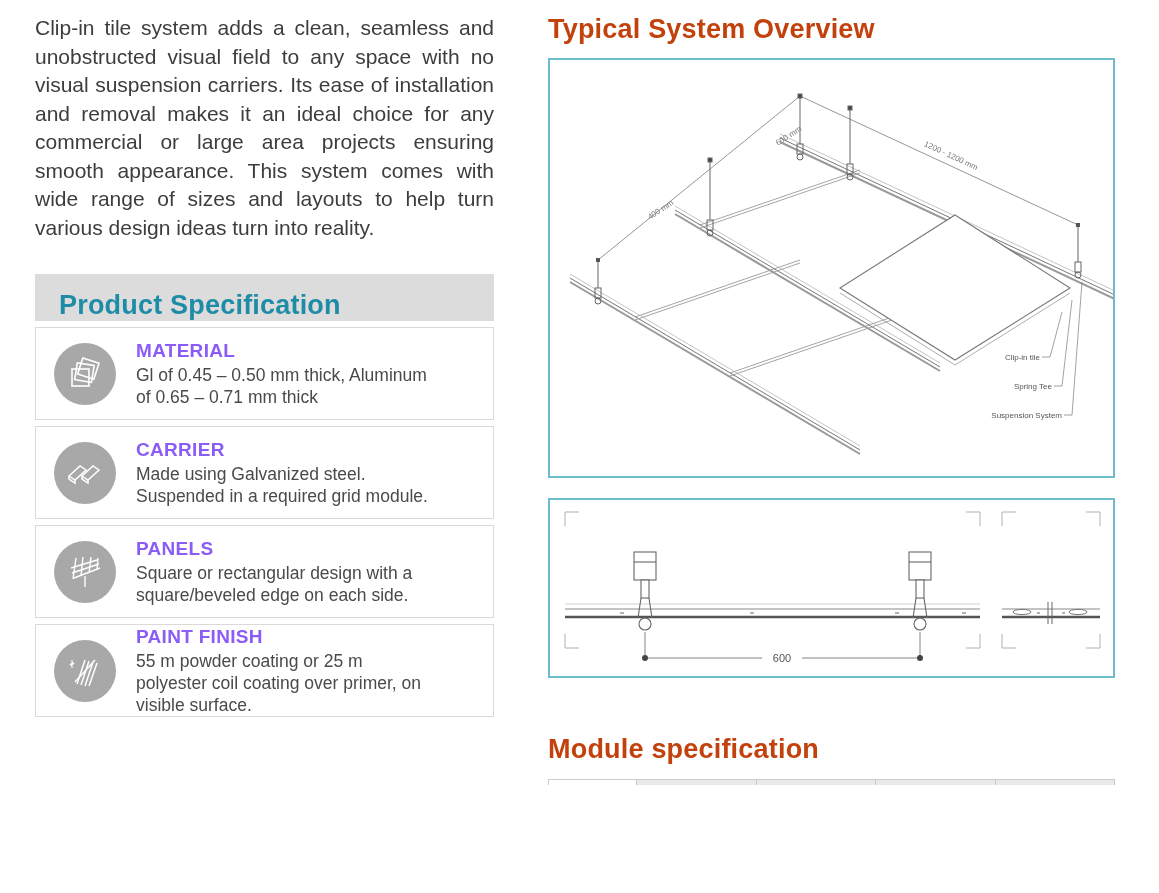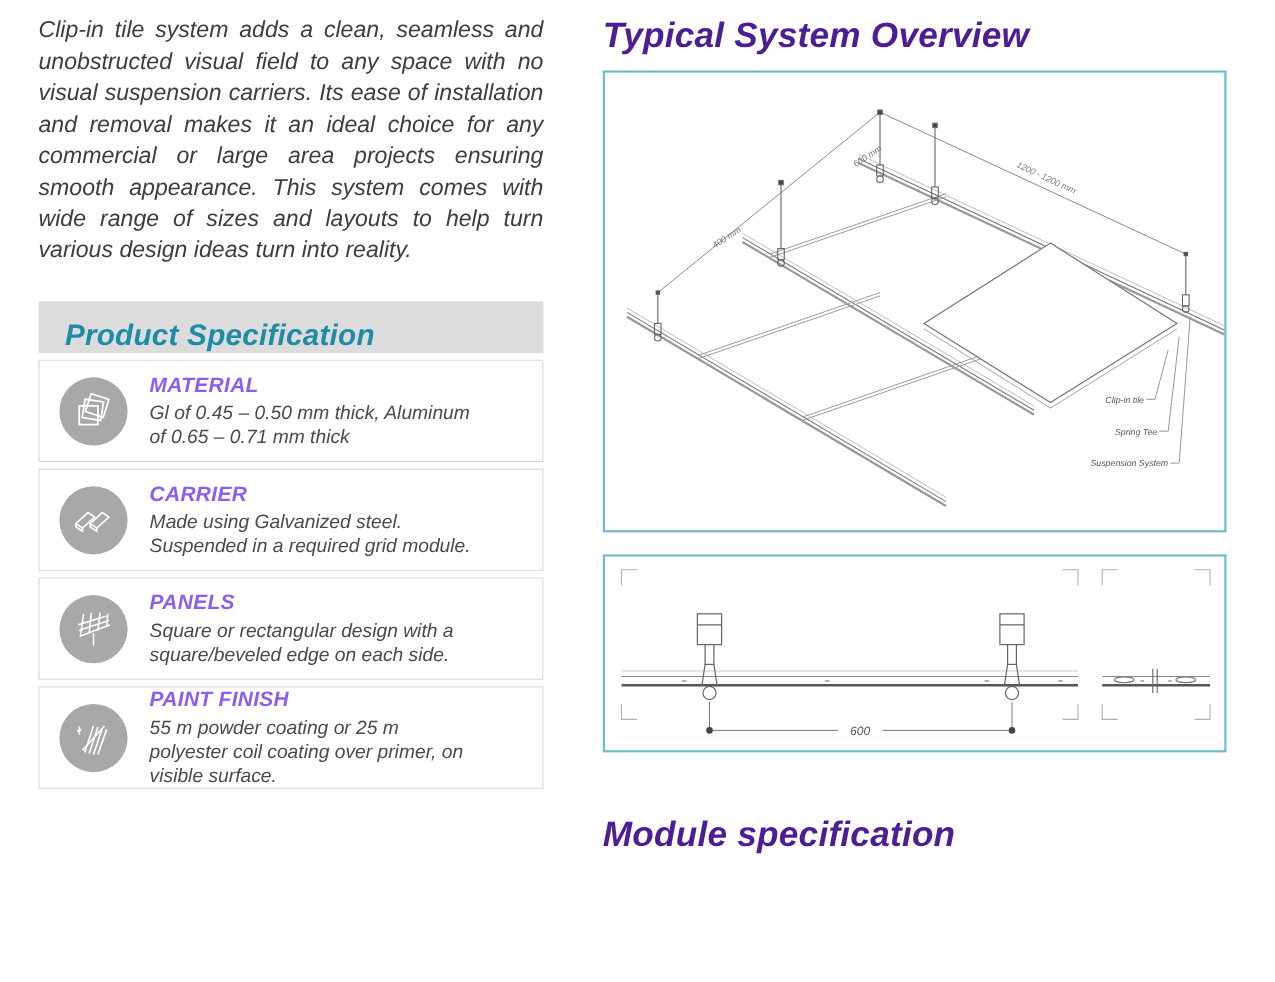--- a/index.html
+++ b/index.html
@@ -1,18 +1,18 @@
 <!DOCTYPE html>
 <html><head>
 <meta charset="utf-8">
 <style>
   * { margin:0; padding:0; box-sizing:border-box; }
   html,body { background:#ffffff; }
   body { font-family:"Liberation Sans", sans-serif; color:#3f3f3f; }
-  .page { position:relative; width:1159px; height:785px; background:#fff; overflow:hidden;font-style:italic; }
+  .page { position:relative; width:1159px; height:785px; background:#fff; overflow:hidden; }
 
   
   .left-col { position:absolute; left:35px; top:14px; width:459px; }
   .intro-p { font-size:21px; line-height:28.5px; text-align:justify; color:#3d3d3d; }
   .intro-p + .intro-p { margin-top:20px; }
 
   .spec-header { margin-top:32px; background:#dcdcdc; height:47px; display:flex; align-items:flex-end;
                  padding-left:24px; }
   .spec-header span { color:#1e8ca6; font-size:27px; font-weight:bold; letter-spacing:.2px; }
 
@@ -20,21 +20,21 @@
               display:flex; align-items:center; padding-left:18px; }
   .spec-icon { width:62px; height:62px; border-radius:50%; background:#a8a8a8; flex:0 0 62px;
                display:flex; align-items:center; justify-content:center; margin-right:20px; }
   .spec-icon svg { display:block; }
   .spec-text { width:300px; }
   .spec-title { font-size:19px; font-weight:bold; color:#8b5cf6; letter-spacing:.3px; }
   .spec-desc { font-size:17.5px; color:#4a4a4a; line-height:22px; margin-top:2px; }
 
   
   .right-col { position:absolute; left:548px; top:0; width:567px; }
-  .sec-title { color:#4c1d95; font-size:32px; font-weight:bold; letter-spacing:.2px; }
+  .sec-title { color:#c2410c; font-size:27px; font-weight:bold; letter-spacing:.2px; }
   .title-1 { margin-top:14px; }
   .diagram-box { border:2px solid #6cbccb; background:#fff; }
   .box-overview { margin-top:13px; height:420px; }
   .box-section { margin-top:20px; height:180px; }
   .title-2 { margin-top:56px; }
 
   .module-table { margin-top:14px; width:567px; border-collapse:collapse; table-layout:fixed; }
   .module-table td { border:1px solid #cbcbcb; height:29px; text-align:center;
                      font-size:18px; color:#444; background:#fff; }
   .module-table td.size-cell { width:88px; font-size:23px; }

